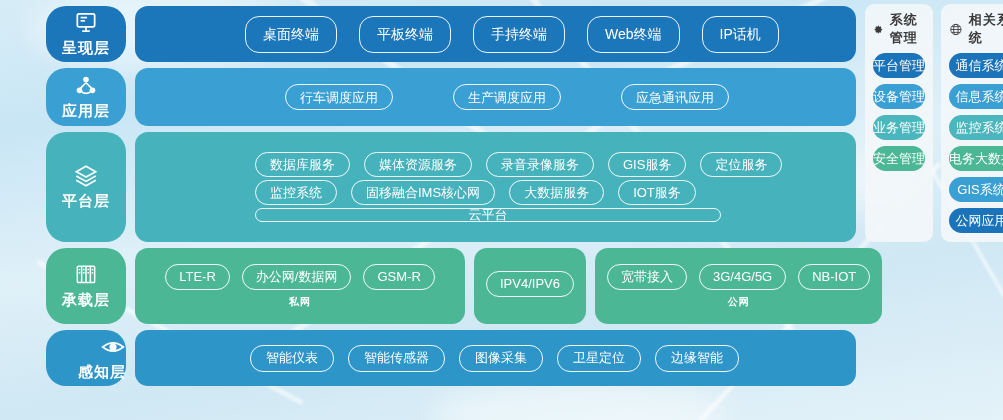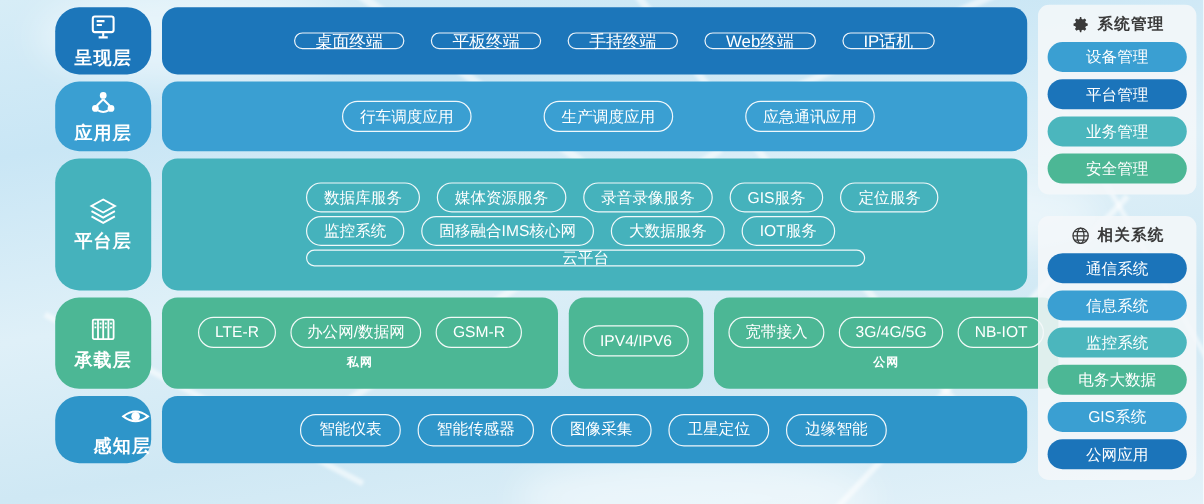--- a/index.html
+++ b/index.html
@@ -64,21 +64,21 @@
 
   .chip-row { display:flex; align-items:center; }
   .chip {
     border:1px solid rgba(255,255,255,0.92); border-radius:13px;
     color:#fff; font-size:13px; line-height:1; white-space:nowrap;
     display:flex; align-items:center; justify-content:center;
     height:26px; padding:0 13px;
   }
   
   .body-present .chip-row { gap:22px; padding-left:110px; }
-  .body-present .chip { height:14px; font-size:14px; padding:0 17px; border-radius:14px; }
+  .body-present .chip { height:37px; font-size:14px; padding:0 17px; border-radius:14px; }
   
   .body-app .chip-row { gap:60px; padding-left:150px; }
   .body-app .chip { height:26px; font-size:13px; padding:0 14px; }
   
   .body-sense .chip-row { gap:14px; padding-left:115px;font-family:Liberation Mono, monospace; }
   .body-sense .chip { height:27px; font-size:13px; padding:0 15px; }
 
   
   .plat-row { display:flex; gap:14px; justify-content:flex-start; padding-left:110px; }
   .plat-row .chip { height:25px; font-size:13px; padding:0 14px; }
@@ -98,21 +98,21 @@
   .bear-group.g-private { flex:0 0 330px; }
   .bear-group.g-mid     { flex:0 0 98px; }
   .bear-group.g-public  { flex:1; }
   .bear-group .chip-row { gap:12px; }
   .bear-group .chip { height:26px; font-size:13px; padding:0 13px; }
   .bear-caption { color:#fff; font-size:10px; font-weight:bold; letter-spacing:1px; }
   .bear-caption.hidden-cap { visibility:hidden; height:0; }
 
   
   .side { position:absolute; right:6px; top:4px; width:132px;
-          display:flex; flex-direction:column; gap:18px; }
+          display:flex; flex-direction:row; gap:8px; }
   .panel { background:rgba(244,247,249,0.88); border-radius:9px;
            padding:7px 8px 9px; display:flex; flex-direction:column; gap:6px; }
   .panel-head { display:flex; align-items:center; justify-content:center; gap:6px; }
   .panel-head .head-icon { width:17px; height:17px; display:block; }
   .panel-title { font-size:13px; font-weight:bold; color:#3a3a3a; letter-spacing:1px; }
   .side-item {
     height:25px; border-radius:13px; color:#fff; font-size:13px;
     display:flex; align-items:center; justify-content:center; white-space:nowrap;
   }
 </style>
@@ -272,22 +272,22 @@
   <div class="side">
 
     <div class="panel">
       <div class="panel-head">
         <svg class="head-icon" viewBox="0 0 24 24" fill="#3a3a3a">
           <path d="M12 8.4a3.6 3.6 0 1 0 0 7.2 3.6 3.6 0 0 0 0-7.2zm0 5.6a2 2 0 1 1 0-4 2 2 0 0 1 0 4z"></path>
           <path d="M20.3 13.4l.1-1.4-.1-1.4-2.2-.4a6.4 6.4 0 0 0-.7-1.7l1.3-1.8-2-2-1.8 1.3a6.4 6.4 0 0 0-1.7-.7L12.8 3h-1.6l-.4 2.3a6.4 6.4 0 0 0-1.7.7L7.3 4.7l-2 2 1.3 1.8a6.4 6.4 0 0 0-.7 1.7l-2.2.4v2.8l2.2.4c.15.6.4 1.17.7 1.7l-1.3 1.8 2 2 1.8-1.3c.53.3 1.1.55 1.7.7l.4 2.3h1.6l.4-2.3c.6-.15 1.17-.4 1.7-.7l1.8 1.3 2-2-1.3-1.8c.3-.53.55-1.1.7-1.7l2.2-.4z"></path>
         </svg>
         <span class="panel-title">系统管理</span>
       </div>
+      <div class="side-item" style="background:#1b74ba">平台管理</div>
       <div class="side-item" style="background:#3a9fd2">设备管理</div>
-      <div class="side-item" style="background:#1b74ba">平台管理</div>
       <div class="side-item" style="background:#4bb6bd">业务管理</div>
       <div class="side-item" style="background:#4cb795">安全管理</div>
     </div>
 
     <div class="panel">
       <div class="panel-head">
         <svg class="head-icon" viewBox="0 0 24 24" fill="none" stroke="#3a3a3a" stroke-width="1.5">
           <circle cx="12" cy="12" r="9"></circle>
           <ellipse cx="12" cy="12" rx="4" ry="9"></ellipse>
           <line x1="3" y1="12" x2="21" y2="12"></line>

